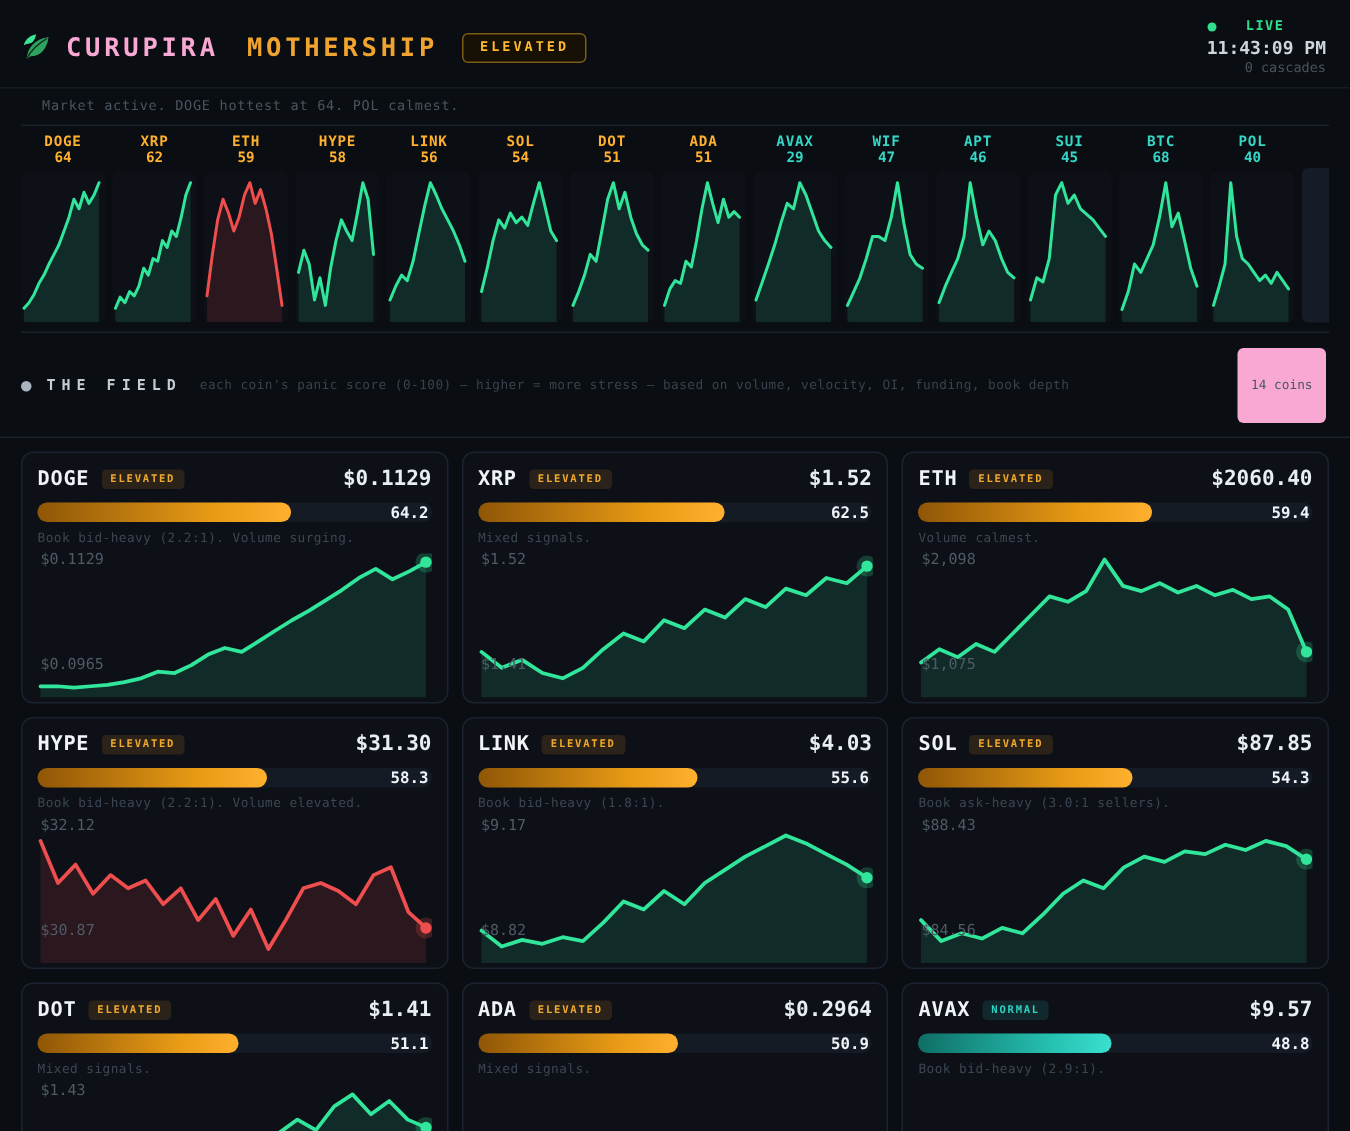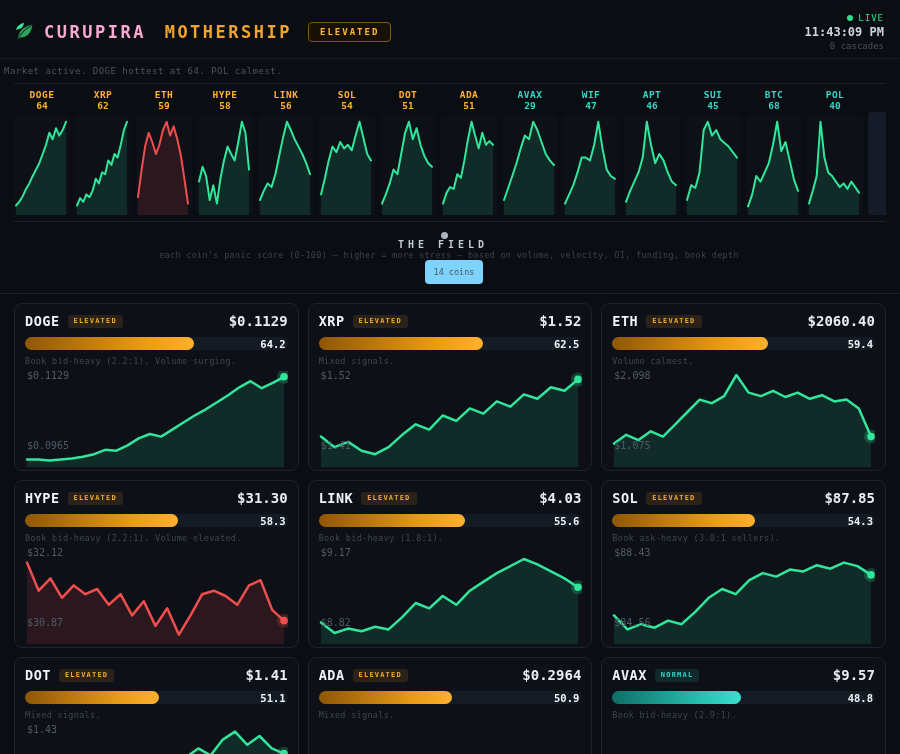--- a/index.html
+++ b/index.html
@@ -14,46 +14,46 @@
   .leaf { width:22px; height:22px; margin-right:8px; }
   .brand { font-size:17px; font-weight:bold; letter-spacing:2.5px; }
   .brand .b1 { color:#f9a8d4; }
   .brand .b2 { color:#f0a32f; margin-left:6px; }
   .hbadge {
     margin-left:16px; font-size:9px; font-weight:bold; letter-spacing:2px;
     color:#ffb92e; background:#171105; border:1px solid #7a5c14;
     border-radius:4px; padding:4px 11px;
   }
   .hright { margin-left:auto; text-align:right; line-height:1.35; }
-  .live { color:#2ee08e; font-size:9px; font-weight:normal; letter-spacing:1px; display:flex; align-items:center; justify-content:flex-end; gap:5px;}
+  .live { color:#2ee08e; font-size:9px; font-weight:bold; letter-spacing:1px; display:flex; align-items:center; gap:20px;}
   .livedot { width:6px; height:6px; border-radius:50%; background:#2ee08e; display:inline-block; }
   .time { font-size:12px; font-weight:bold; color:#cdd5dd; }
   .cascades { font-size:9px; color:#49525e; }
   .divider { border-top:1px solid #151b23; }
-  .statusline { font-size:9px; color:#4a5560; letter-spacing:0.5px; padding:7px 16px 7px 4px; }
+  .statusline { font-size:9px; color:#4a5560; letter-spacing:0.5px; padding:7px 16px 7px 28px; }
   
   .ticker {
     display:flex; gap:5px; align-items:stretch;
     margin:0 14px; padding:5px 0 6px 0;
     border-top:1px solid #1a212a; border-bottom:1px solid #1a212a;
   }
   .ticker-item { width:56px; flex:0 0 56px; display:flex; flex-direction:column; }
   .t-sym { font-size:9.5px; font-weight:bold; text-align:center; letter-spacing:0.5px; }
   .t-score { font-size:9.5px; font-weight:bold; text-align:center; margin-bottom:4px; }
   .hot .t-sym,.hot .t-score { color:#ffb02e; }
   .cool .t-sym,.cool .t-score { color:#35d6c6; }
   .t-chart { background:#0d1117; border-radius:4px; height:100px; overflow:hidden; }
   .t-chart svg { display:block; }
   .ticker-partial { flex:1 1 auto; background:#151b27; border-radius:4px 0 0 4px; margin-top:23px; }
   
-  .fieldrow { display:flex; align-items:center; padding:10px 16px 9px 14px; border-bottom:1px solid #1a212a;flex-direction:column; }
+  .fieldrow { display:flex; align-items:center; padding:10px 16px 9px 14px; border-bottom:1px solid #1a212a; }
   .fbullet { width:7px; height:7px; border-radius:50%; background:#aab4bf; margin-right:10px; }
   .ftitle { font-size:10px; font-weight:bold; letter-spacing:4px; color:#c3ccd4; margin-right:12px; white-space:nowrap; }
   .fsub { font-size:8.5px; color:#39424e; letter-spacing:0.3px; flex:1 1 auto; overflow:hidden; white-space:nowrap; }
-  .fcount { font-size:8.5px; color:#4a5668; background:#7dd3fc; border-radius:4px; padding:7px 9px; margin-left:10px; white-space:nowrap; }
+  .fcount { font-size:8.5px; color:#4a5668; background:#f9a8d4; border-radius:4px; padding:20px 9px; margin-left:10px; white-space:nowrap; }
   
   .grid { display:grid; grid-template-columns:repeat(3,1fr); gap:9px; margin:9px 14px; grid-auto-rows:168px; }
   .card { background:#0d1117; border:1px solid #1b2230; border-radius:8px; padding:9px 10px; position:relative; overflow:hidden; }
   .card-head { display:flex; align-items:center; }
   .c-sym { font-size:13.5px; font-weight:bold; color:#f0f4f8; letter-spacing:0.5px; }
   .c-badge { font-size:7px; font-weight:bold; letter-spacing:1.2px; border-radius:3px; padding:2.5px 6px; margin-left:8px; }
   .c-badge.elevated { color:#f0a92c; background:rgba(245,166,35,0.13); }
   .c-badge.normal { color:#2fd3c3; background:rgba(47,211,195,0.12); }
   .c-price { margin-left:auto; font-size:14px; font-weight:bold; color:#e8edf2; }
   .c-bar-row { position:relative; margin-top:8px; height:13px; }

